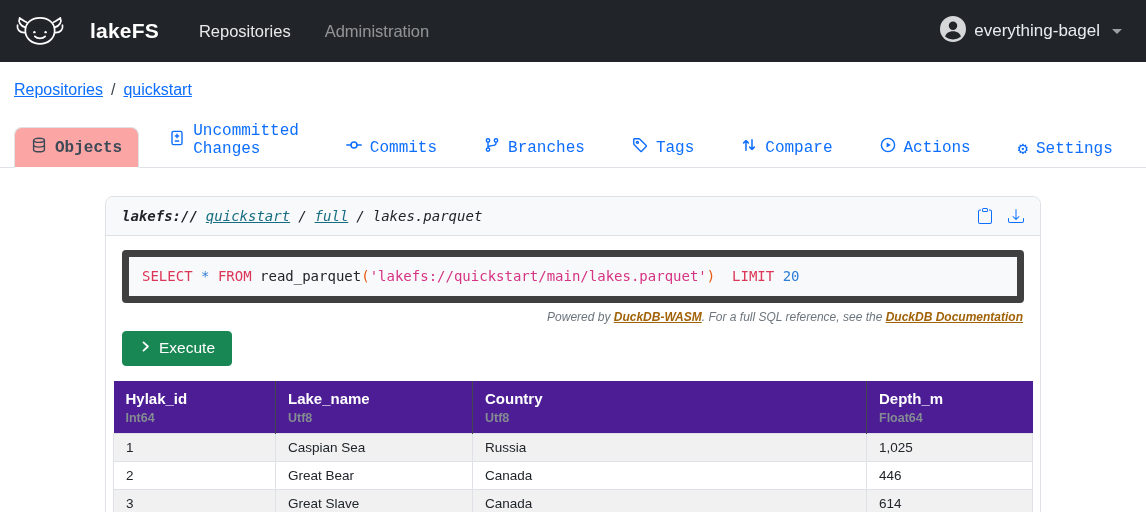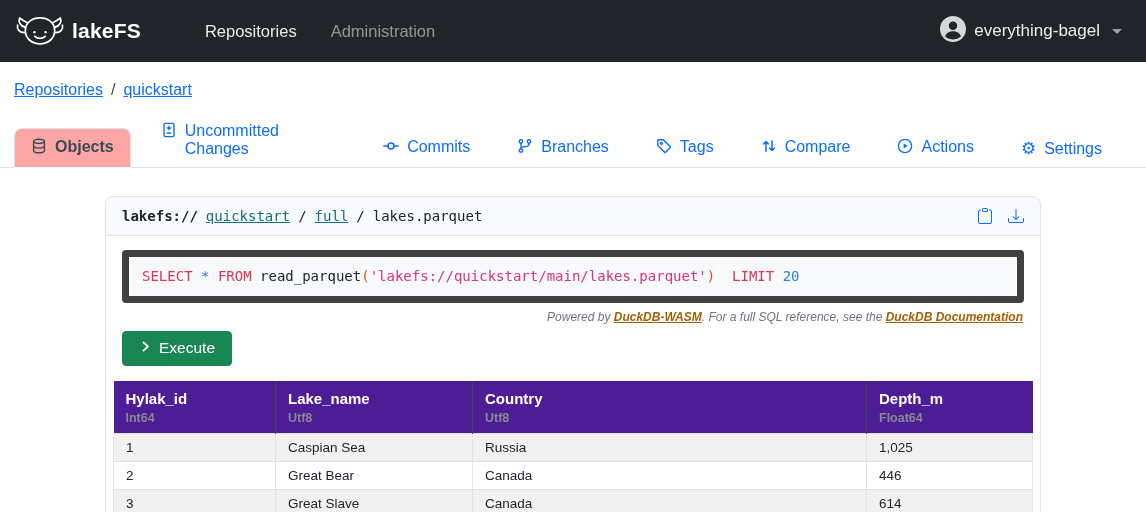--- a/index.html
+++ b/index.html
@@ -11,57 +11,57 @@
     font-size:15px;
   }
   a { cursor:pointer; }
 
   
   .navbar {
     height:62px; background:#212529;
     display:flex; align-items:center;
     padding:0 24px 0 14px;
   }
-  .brand { display:flex; align-items:center; gap:6px; margin-right:64px; text-decoration:none; }
+  .brand { display:flex; align-items:center; gap:24px; margin-right:40px; text-decoration:none; }
   .brand-text { color:#fff; font-size:21px; font-weight:700; letter-spacing:.2px; }
   .nav-link { color:rgba(255,255,255,.9); font-size:16.5px; text-decoration:none; margin-right:34px; }
   .nav-link.muted { color:rgba(255,255,255,.5); }
   .nav-right { margin-left:auto; display:flex; align-items:center; gap:8px; color:#e9ecef; font-size:17px; cursor:pointer; }
   .caret-down {
     width:0; height:0; margin-left:4px;
     border-left:5px solid transparent; border-right:5px solid transparent;
     border-top:5px solid #9ba0a5;
   }
 
   
   .breadcrumb { padding:19px 14px 13px; font-size:16px; }
   .breadcrumb a { color:#0d6efd; text-decoration:underline; }
   .crumb-sep { margin:0 8px; color:#3f474e; }
 
   
   .tabbar { display:flex; align-items:flex-end; padding:0 14px; border-bottom:1px solid #dee2e6; }
   .tab {
-    display:flex; align-items:flex-start; gap:8px;
+    display:flex; align-items:center; gap:8px;
     padding:9px 16px; margin-right:13px; margin-bottom:-1px;
     color:#0d6efd; font-size:16px; text-decoration:none;
-    border:1px solid transparent; border-radius:8px 8px 0 0;
+    border:1px solid transparent; border-radius:8px 8px 0 0;font-family:Liberation Mono, monospace;
   }
   .tab.active { background:#fca5a5; border-color:#dee2e6 #dee2e6 #fff; color:#3d4a56; font-weight:700; }
   .tab svg { flex:0 0 auto; }
   .glyph-icon { font-size:17px; line-height:1; }
 
   
   .container { width:936px; margin:28px auto 0; }
   .card { border:1px solid #dee2e6; border-radius:8px; background:#fff; }
   .card-header {
     display:flex; align-items:center;
     background:#f8f9fa; border-bottom:1px solid #dee2e6;
     border-radius:8px 8px 0 0;
     padding:11px 16px;
-    font-family:"DejaVu Sans Mono", monospace; font-size:14px;
+    font-family:"DejaVu Sans Mono", monospace; font-size:14px;font-style:italic;
   }
   .path-scheme { font-weight:700; margin-right:8px; }
   .path-link { color:#166d82; text-decoration:underline; }
   .path-sep { margin:0 8px; }
   .header-actions { margin-left:auto; display:flex; align-items:center; gap:15px; color:#0d6efd; }
   .icon-btn { color:#0d6efd; display:flex; cursor:pointer; }
 
   .card-body { padding:14px 16px 0; }
 
   

